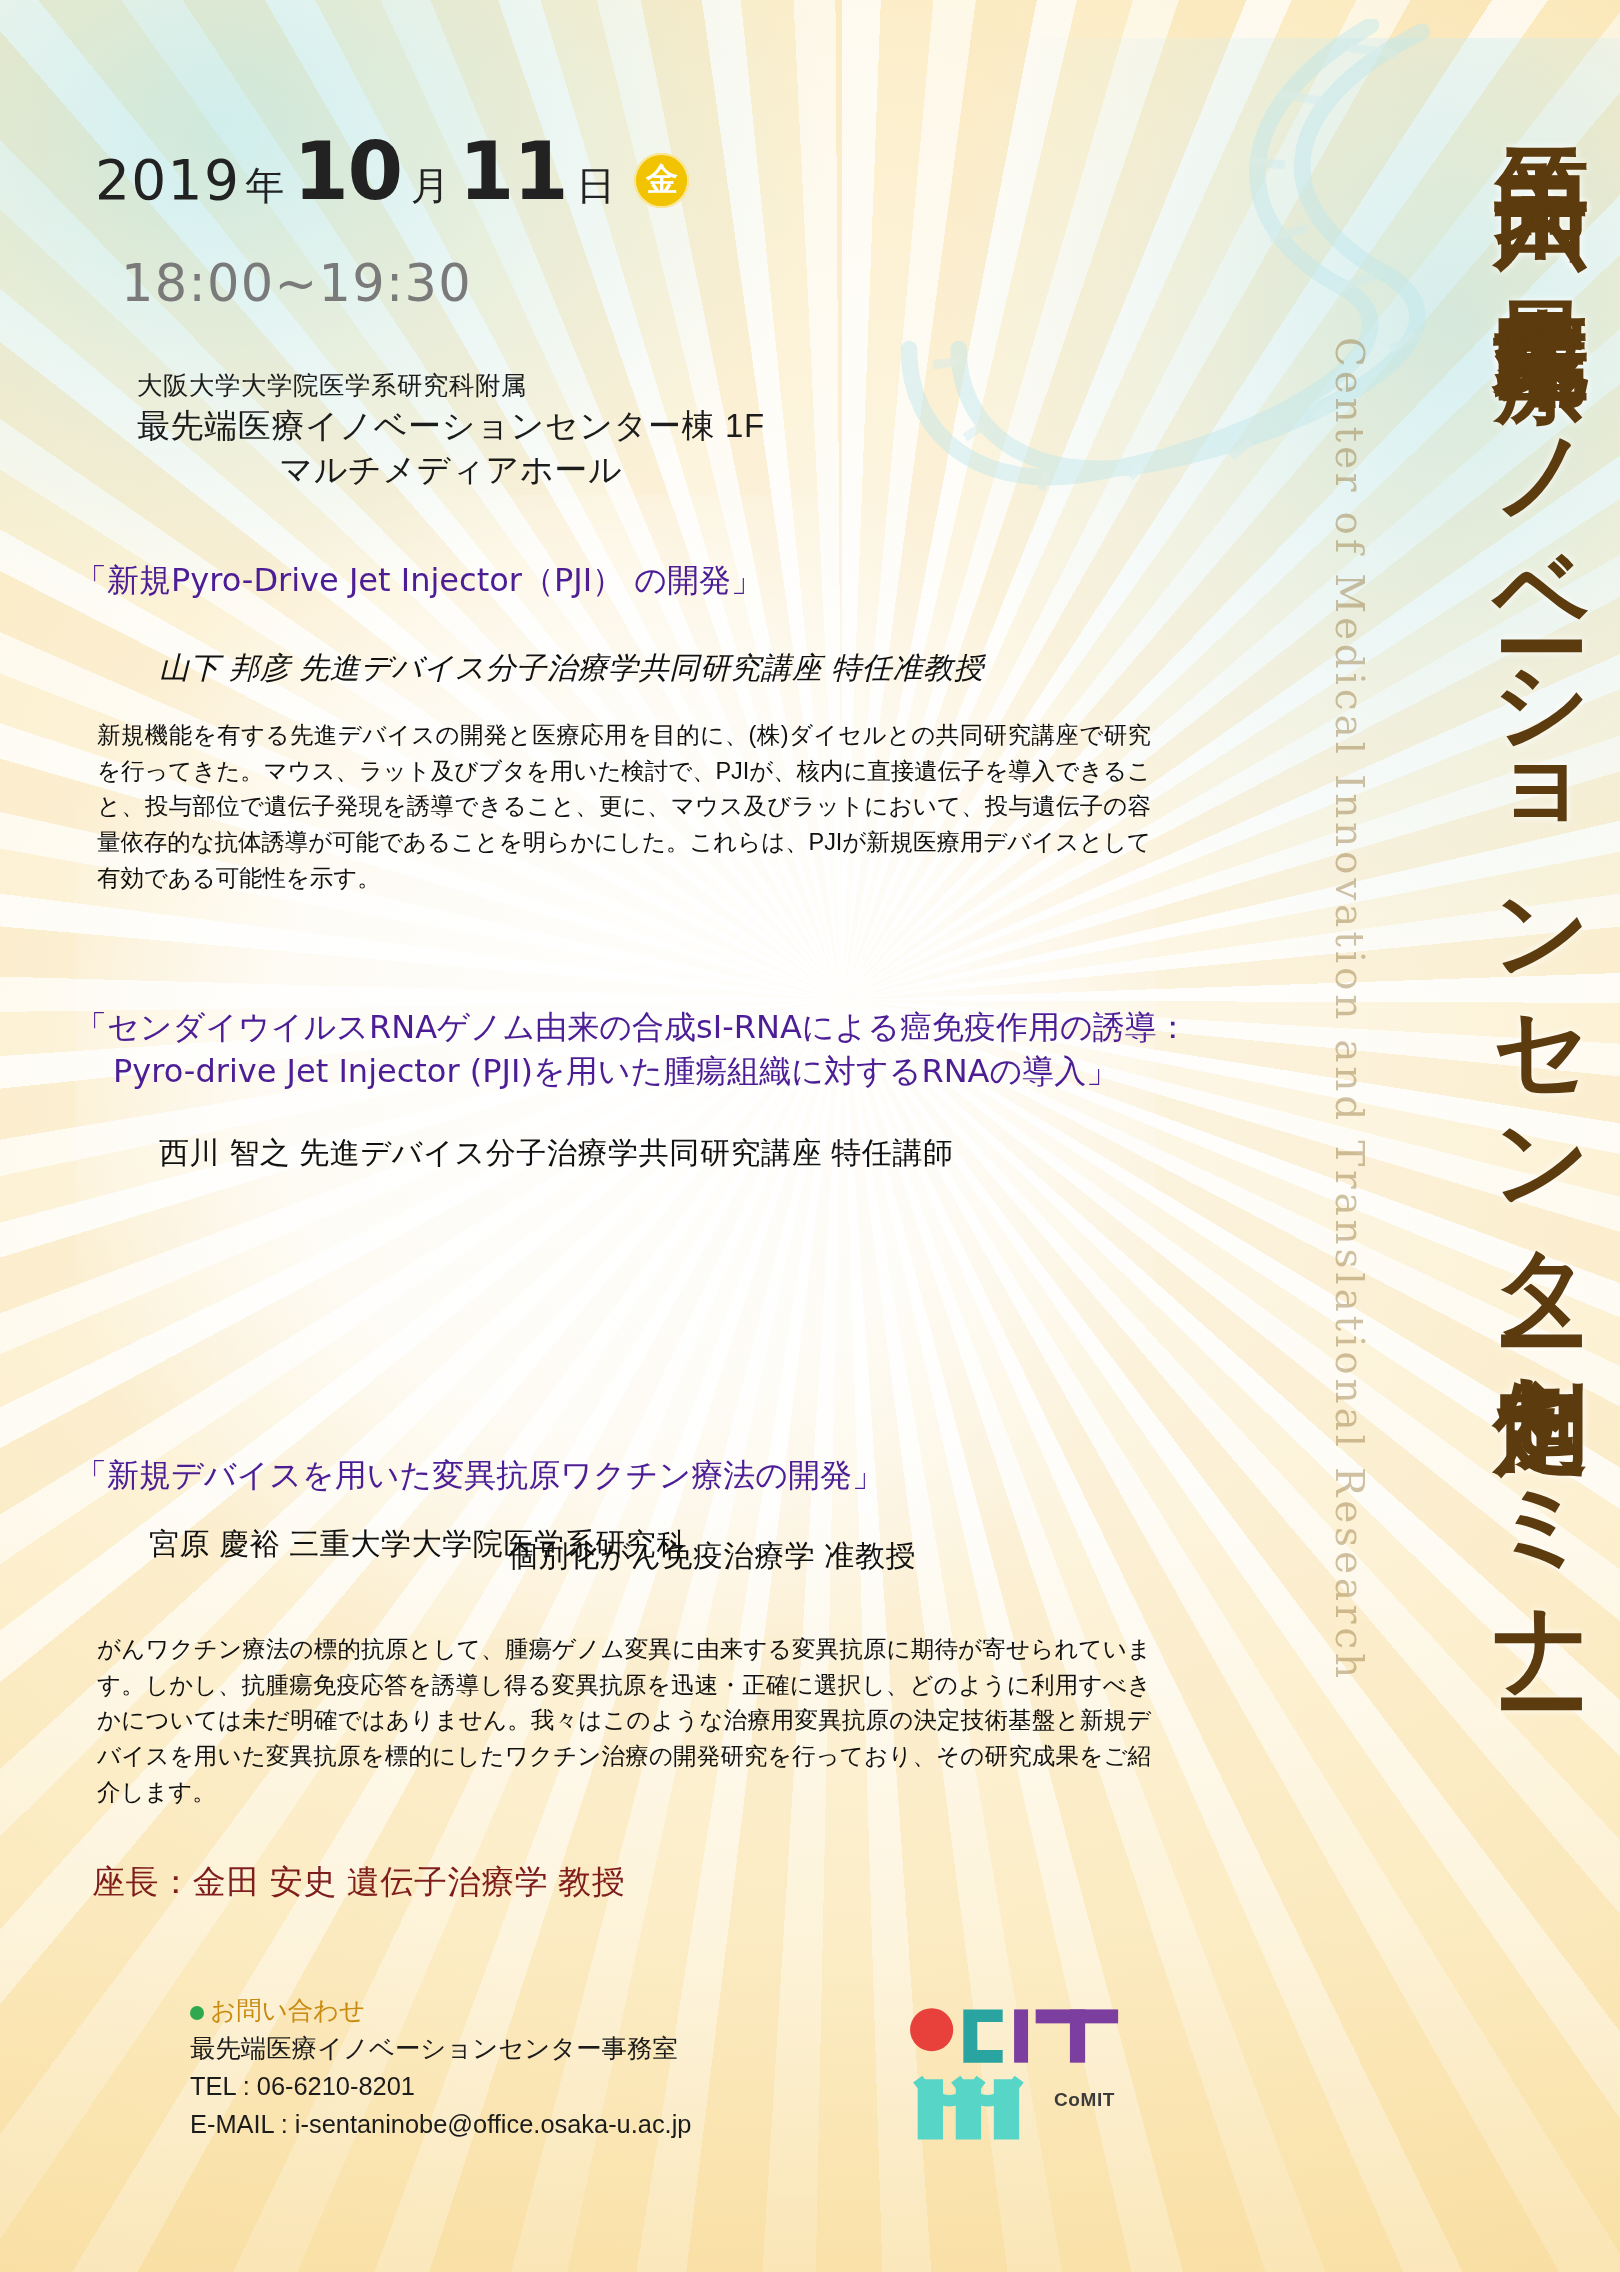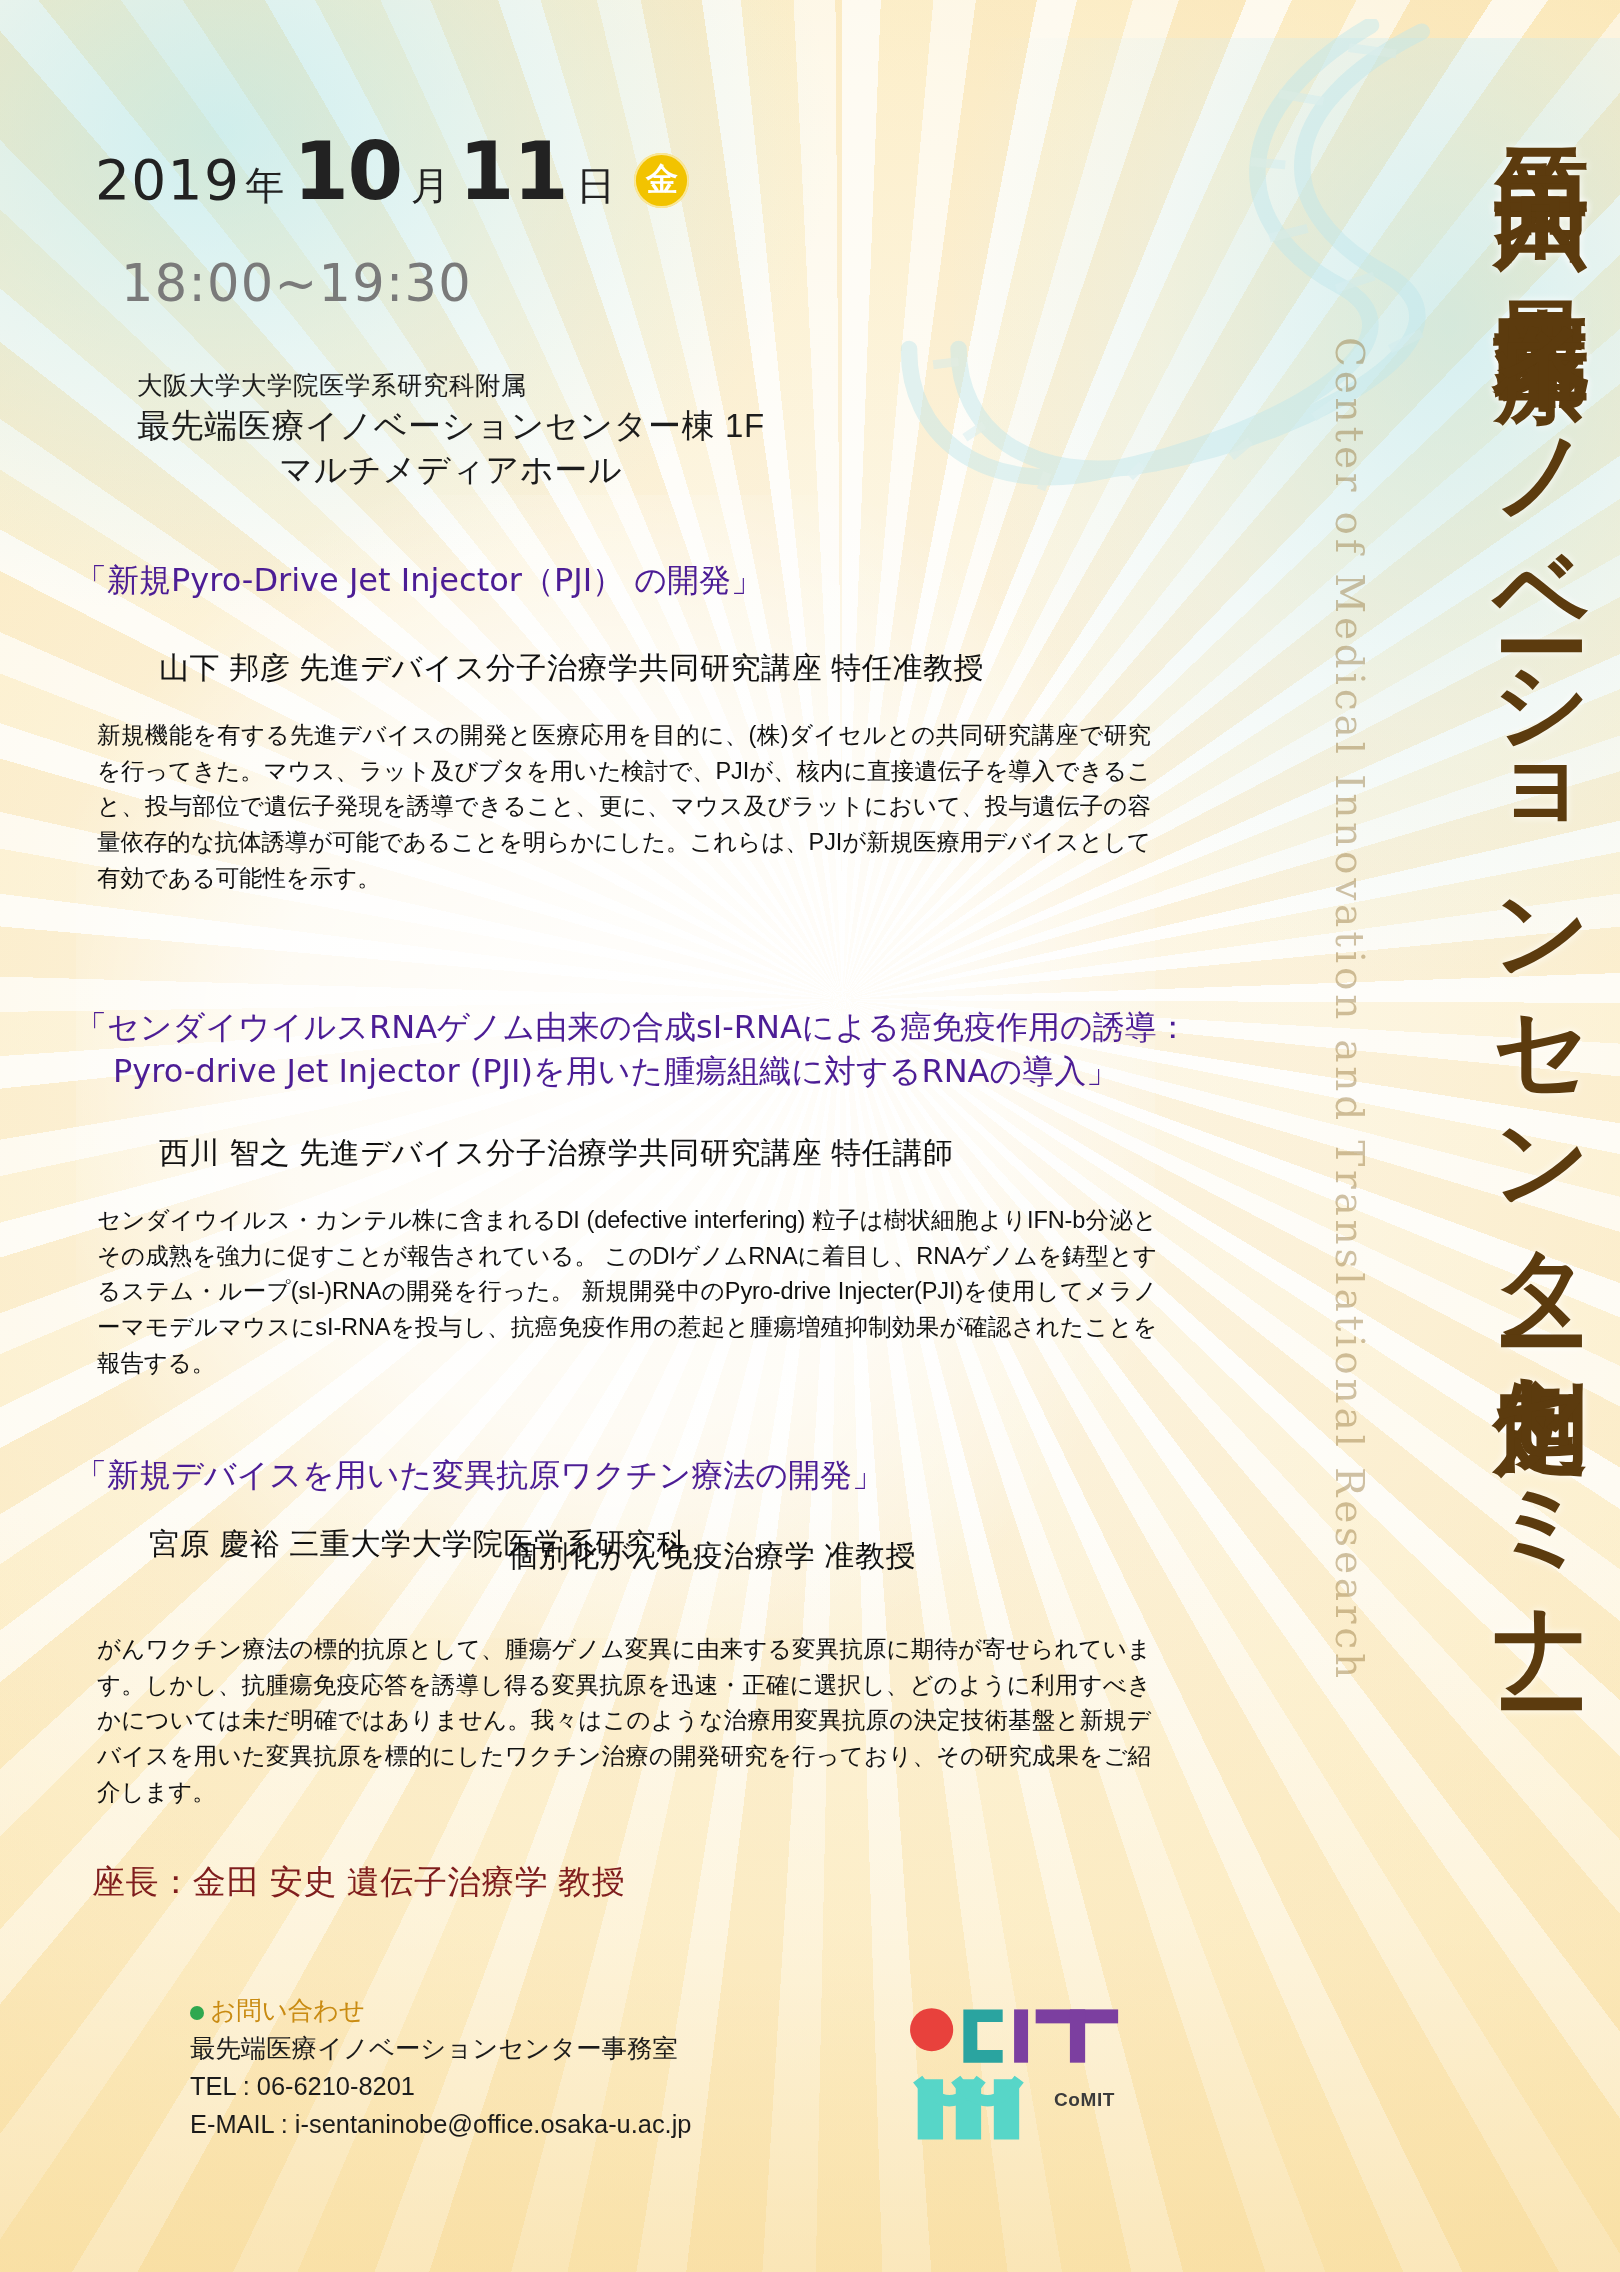--- a/index.html
+++ b/index.html
@@ -274,27 +274,26 @@
 
   <div class="time">18:00~19:30</div>
 
   <div class="venue">
     <div class="v1">大阪大学大学院医学系研究科附属</div>
     <div class="v2">最先端医療イノベーションセンター棟 1F</div>
     <div class="v3">マルチメディアホール</div>
   </div>
 
   <div class="talk-title" style="left:75px; top:559px; width:1029px;">「新規Pyro-Drive Jet Injector（PJI） の開発」</div>
-  <div class="speaker" style="left:159px; top:648px; width:952px;">山下 邦彦 先進デバイス分子治療学共同研究講座  特任准教授</div>
+  <div class="speaker" style="left:159px; top:648px; width:952px;font-style:italic;">山下 邦彦 先進デバイス分子治療学共同研究講座  特任准教授</div>
   <div class="abstract" style="left:97px; top:718px; width:1054px;">新規機能を有する先進デバイスの開発と医療応用を目的に、(株)ダイセルとの共同研究講座で研究を行ってきた。マウス、ラット及びブタを用いた検討で、PJIが、核内に直接遺伝子を導入できること、投与部位で遺伝子発現を誘導できること、更に、マウス及びラットにおいて、投与遺伝子の容量依存的な抗体誘導が可能であることを明らかにした。これらは、PJIが新規医療用デバイスとして有効である可能性を示す。</div>
 
   <div class="talk-title" style="left:75px; top:1006px; width:1226px;">「センダイウイルスRNAゲノム由来の合成sI-RNAによる癌免疫作用の誘導：</div>
   <div class="talk-title" style="left:113px; top:1050px; width:1194px;">Pyro-drive Jet Injector (PJI)を用いた腫瘍組織に対するRNAの導入」</div>
   <div class="speaker" style="left:159px; top:1133px; width:984px;">西川 智之 先進デバイス分子治療学共同研究講座  特任講師</div>
-  <div class="abstract" style="left:97px; top:1203px; width:1060px;">センダイウイルス・カンテル株に含まれるDI (defective interfering) 粒子は樹状細胞よりIFN-b分泌とその成熟を強力に促すことが報告されている。 このDIゲノムRNAに着目し、RNAゲノムを鋳型とするステム・ループ(sI-)RNAの開発を行った。 新規開発中のPyro-drive Injecter(PJI)を使用してメラノーマモデルマウスにsI-RNAを投与し、抗癌免疫作用の惹起と腫瘍増殖抑制効果が確認されたことを報告する。</div>
 
   <div class="talk-title" style="left:75px; top:1454px; width:1079px;">「新規デバイスを用いた変異抗原ワクチン療法の開発」</div>
   <div class="speaker" style="left:149px; top:1524px; width:952px;">宮原 慶裕  三重大学大学院医学系研究科</div>
   <div class="speaker" style="left:508px; top:1536px; width:698px;">個別化がん免疫治療学  准教授</div>
   <div class="abstract" style="left:97px; top:1632px; width:1054px;">がんワクチン療法の標的抗原として、腫瘍ゲノム変異に由来する変異抗原に期待が寄せられています。しかし、抗腫瘍免疫応答を誘導し得る変異抗原を迅速・正確に選択し、どのように利用すべきかについては未だ明確ではありません。我々はこのような治療用変異抗原の決定技術基盤と新規デバイスを用いた変異抗原を標的にしたワクチン治療の開発研究を行っており、その研究成果をご紹介します。</div>
 
   <div class="chair">座長：金田 安史 遺伝子治療学  教授</div>
 
   <div class="contact">
     <div class="hdr">

